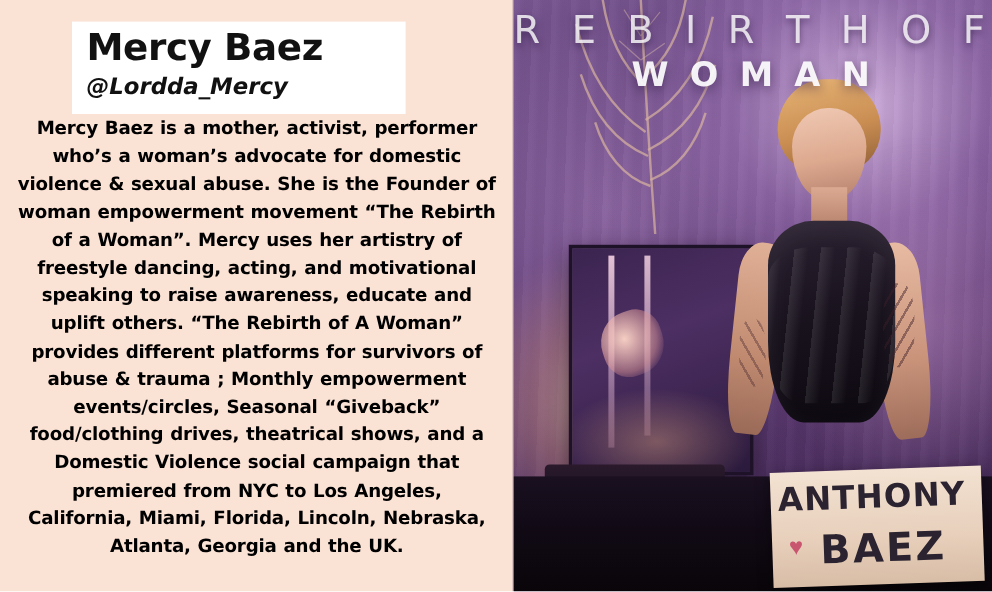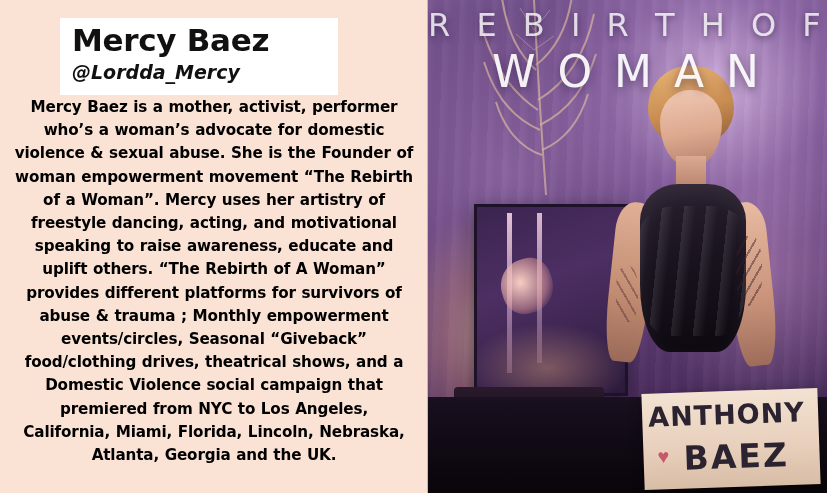--- a/index.html
+++ b/index.html
@@ -332,22 +332,22 @@
     font-weight: 400;
     font-size: 32px;
     letter-spacing: 8px;
     color: rgba(255,255,255,0.80);
     text-shadow: 0 2px 6px rgba(40,20,60,0.6);
     white-space: nowrap;
   }
   .headline-bottom {
     margin-top: 2px;
     font-family: "DejaVu Sans", sans-serif;
-    font-weight: 400;
-    font-size: 44px;
+    font-weight: 700;
+    font-size: 28px;
     letter-spacing: 4px;
     color: rgba(255,255,255,0.92);
     text-shadow: 0 3px 10px rgba(40,20,60,0.55);
     white-space: nowrap;
   }
 
   
   .panel-divider {
     position: absolute;
     left: 427px;

